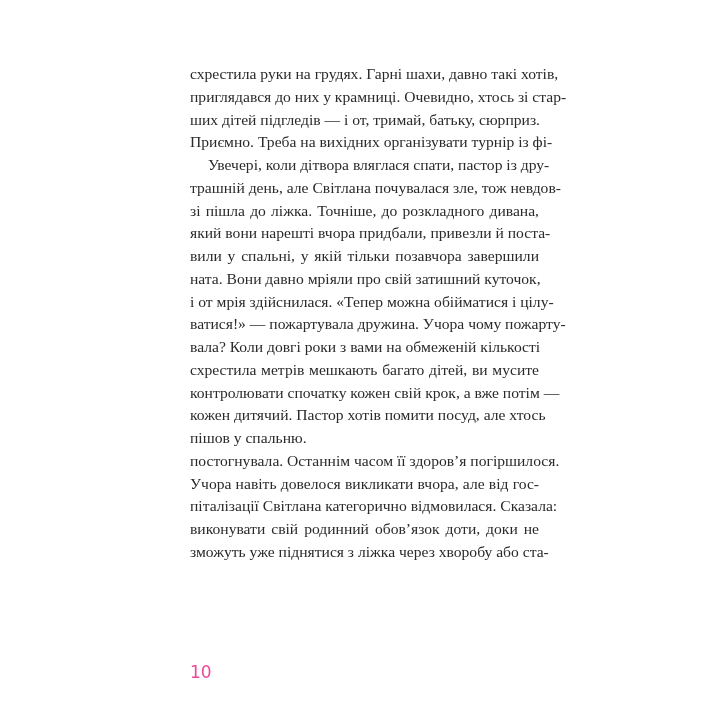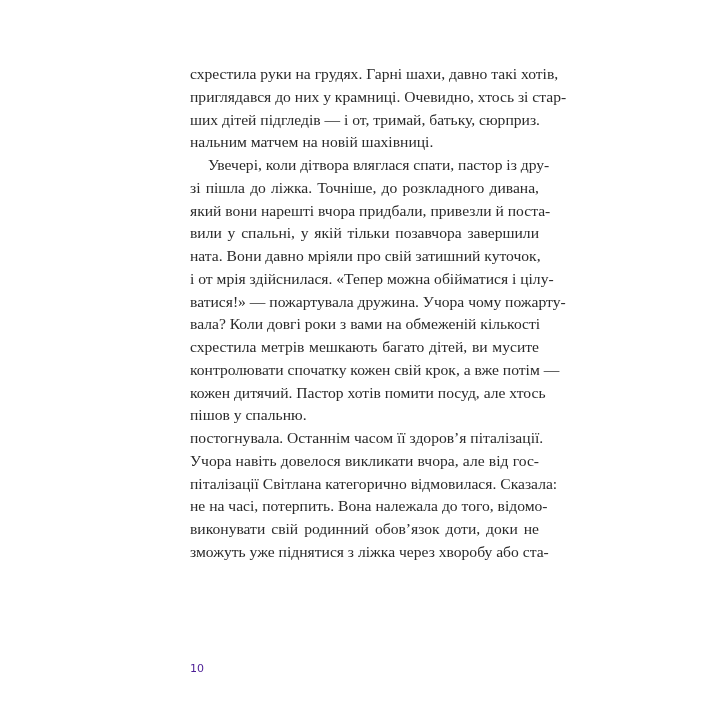--- a/index.html
+++ b/index.html
@@ -41,51 +41,51 @@
       text-align-last: left;
     }
     .line.indent {
       padding-left: 18px;
     }
     .page-number {
       position: absolute;
       left: 190px;
       top: 662px;
       font-family: "DejaVu Sans", "Liberation Sans", sans-serif;
-      font-size: 11px;
-      color: #4c1d95;
+      font-size: 17px;
+      color: #ec4899;
     }
   </style>
 </head>
 <body>
 
 <div class="page">
   <div class="text-block">
 
     <span class="line">схрестила руки на грудях. Гарні шахи, давно такі хотів,</span>
     <span class="line">приглядався до них у крамниці. Очевидно, хтось зі стар-</span>
     <span class="line">ших дітей підгледів — і от, тримай, батьку, сюрприз.</span>
-    <span class="line last">нальним матчем на новій шахівниці.</span>
+    <span class="line">Приємно. Треба на вихідних організувати турнір із фі-</span>
 
     <span class="line indent">Увечері, коли дітвора вляглася спати, пастор із дру-</span>
+    <span class="line">трашній день, але Світлана почувалася зле, тож невдов-</span>
     <span class="line">зі пішла до ліжка. Точніше, до розкладного дивана,</span>
     <span class="line">який вони нарешті вчора придбали, привезли й поста-</span>
     <span class="line">вили у спальні, у якій тільки позавчора завершили</span>
     <span class="line">ната. Вони давно мріяли про свій затишний куточок,</span>
     <span class="line">і от мрія здійснилася. «Тепер можна обійматися і цілу-</span>
     <span class="line">ватися!» — пожартувала дружина. Учора чому пожарту-</span>
     <span class="line">вала? Коли довгі роки з вами на обмеженій кількості</span>
     <span class="line">схрестила метрів мешкають багато дітей, ви мусите</span>
     <span class="line">контролювати спочатку кожен свій крок, а вже потім —</span>
     <span class="line">кожен дитячий. Пастор хотів помити посуд, але хтось</span>
     <span class="line last">пішов у спальню.</span>
 
-    <span class="line">постогнувала. Останнім часом її здоров’я піталізації.</span>
+    <span class="line">постогнувала. Останнім часом її здоров’я погіршилося.</span>
     <span class="line">Учора навіть довелося викликати вчора, але від гос-</span>
     <span class="line">піталізації Світлана категорично відмовилася. Сказала:</span>
-    <span class="line">не на часі, потерпить. Вона належала до того, відомо-</span>
     <span class="line">виконувати свій родинний обов’язок доти, доки не</span>
     <span class="line">зможуть уже піднятися з ліжка через хворобу або ста-</span>
 
   </div>
 
   <div class="page-number">10</div>
 </div>
 
 </body></html>

